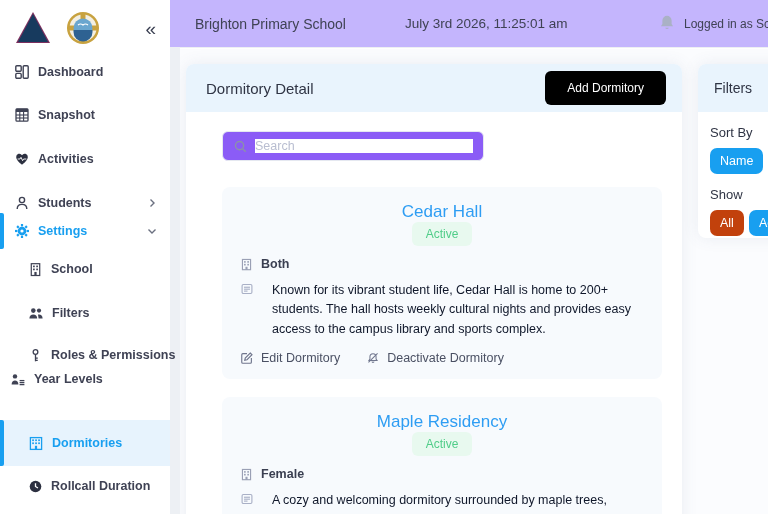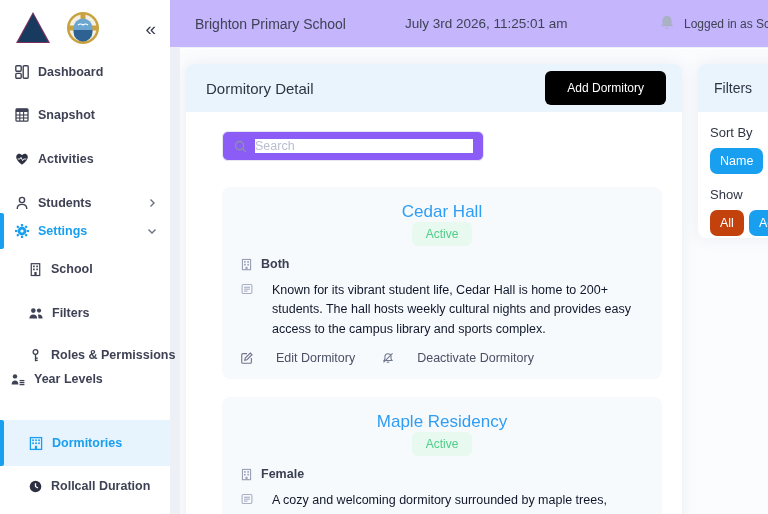--- a/index.html
+++ b/index.html
@@ -52,21 +52,21 @@
   .card-toprow { display:flex; align-items:center; justify-content:space-between;flex-direction:column; }
   .dorm-name { font-size:17px; color:#2e9df3; }
   .badge { background:#e8f9ef; color:#50cd89; font-size:12px; padding:5px 14px; border-radius:6px; }
   .meta-row { margin-top:11px; display:flex; align-items:center; gap:8px;
               font-size:12.5px; font-weight:bold; color:#3a3f51; }
   .desc-row { margin-top:10px; display:flex; align-items:flex-start; gap:18px;
               font-size:12.5px; color:#0f172a; line-height:1.55; padding-right:4px; }
   .desc-row svg { flex:none; margin-top:1px; }
   .actions-row { margin-top:12px; display:flex; align-items:center; gap:26px;
                  font-size:12.5px; color:#4a5063; }
-  .action { display:flex; align-items:center; gap:22px; cursor:pointer; }
+  .action { display:flex; align-items:center; gap:7px; cursor:pointer; }
   
   .filters-body { padding:13px 0 14px 12px; }
   .f-label { font-size:13px; color:#2f3444; margin-bottom:8px; }
   .f-row { display:flex; gap:5px; margin-bottom:13px; }
   .chip { border:none; border-radius:7px; font-size:12.5px; font-family:inherit;
           padding:6px 10px; cursor:pointer; white-space:nowrap; }
   .chip.blue { background:#189ff0; color:#fff; }
   .chip.dark { background:#c2410c; color:#fff; }
   svg { display:block; }
 </style>

